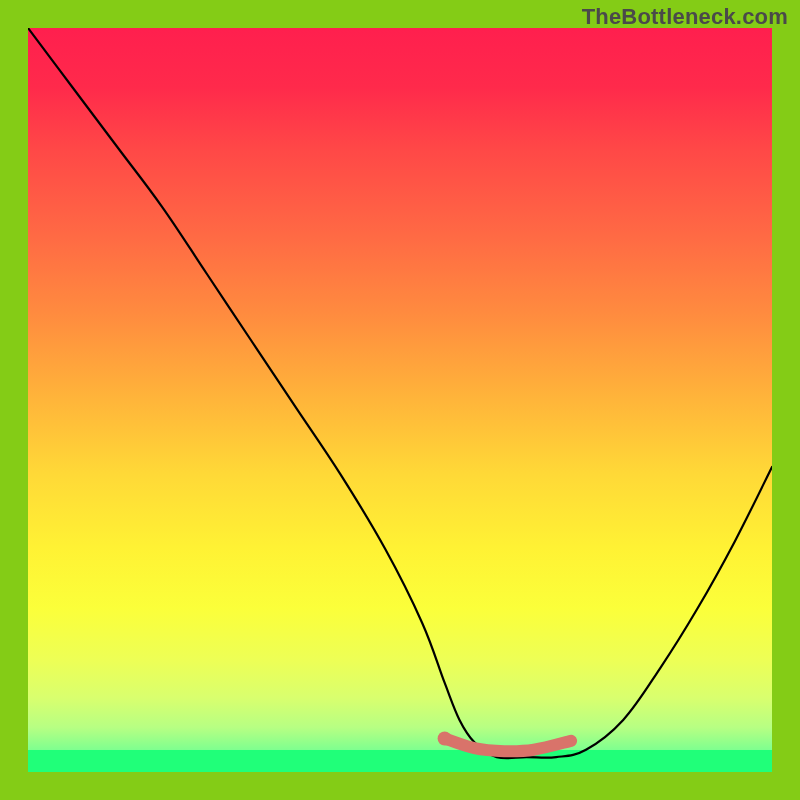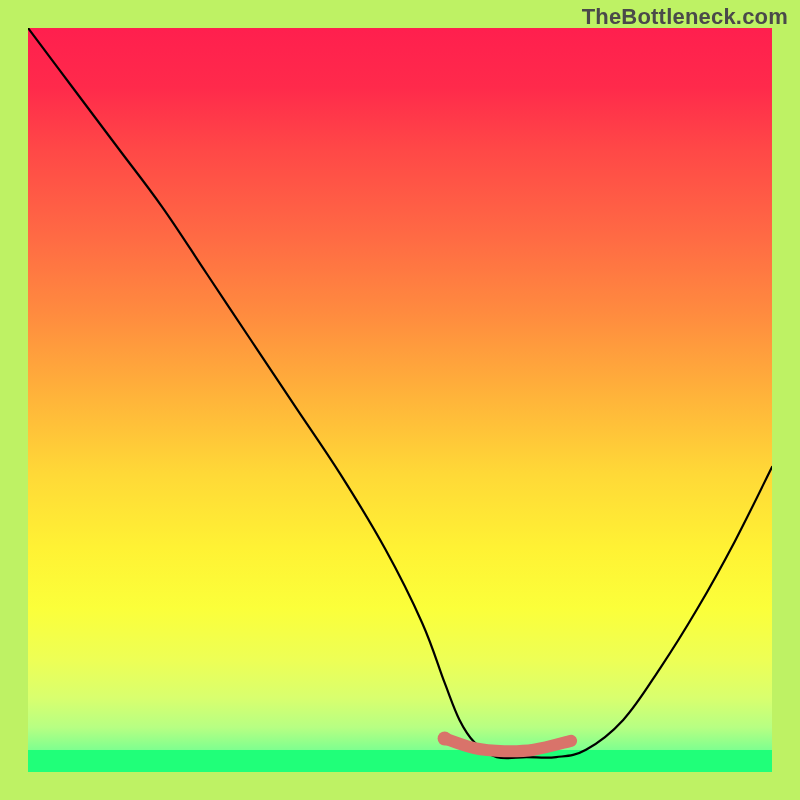--- a/index.html
+++ b/index.html
@@ -1,21 +1,21 @@
 <!DOCTYPE html>
 <html><head>
 <meta charset="utf-8">
 <style>
   * { margin: 0; padding: 0; box-sizing: border-box; }
   html, body { width: 800px; height: 800px; overflow: hidden; background: #000; }
   .frame {
     position: relative;
     width: 800px;
     height: 800px;
-    background: #bef264;
+    background: #84cc16;
     text-align: center;
   }
   .plot-area {
     position: absolute;
     left: 28px;
     top: 28px;
     width: 744px;
     height: 744px;
     overflow: hidden;
   }

